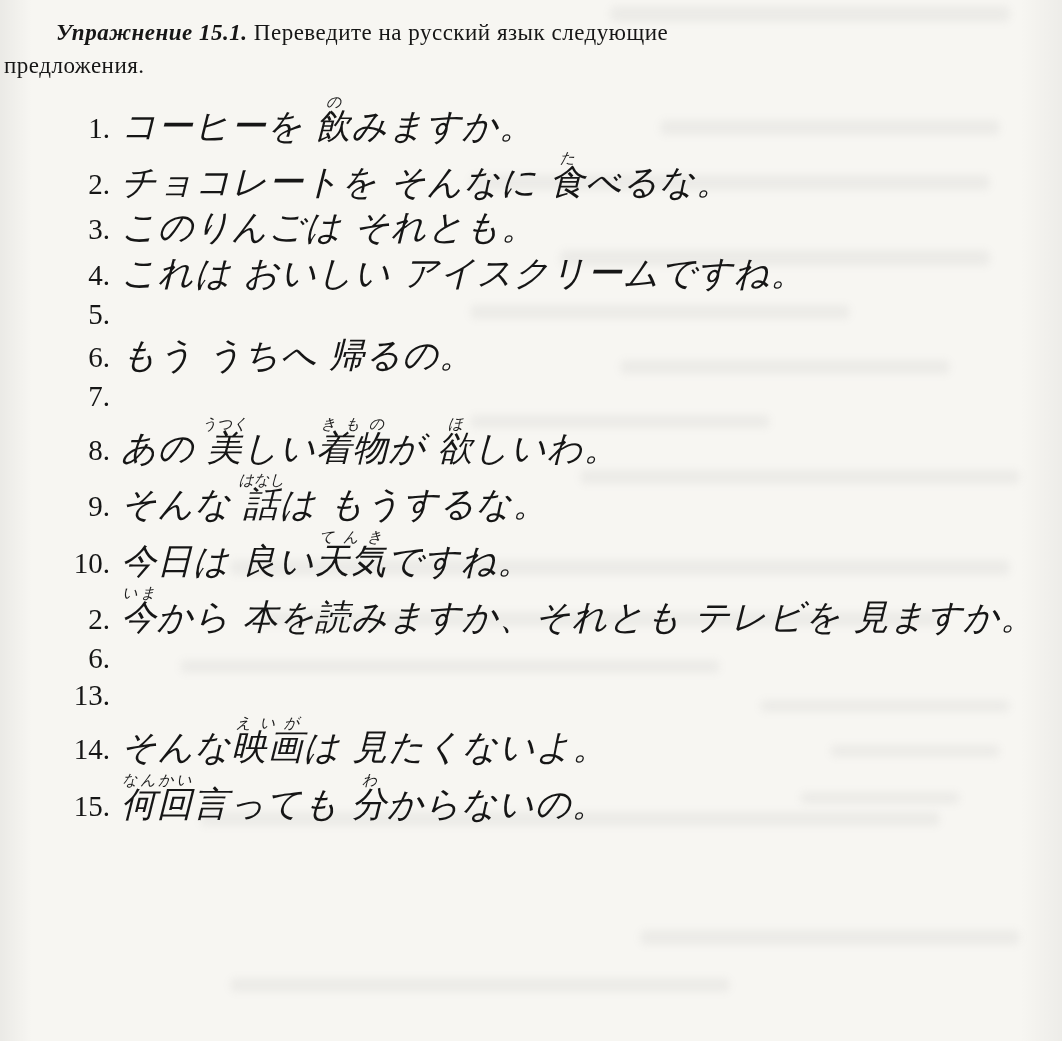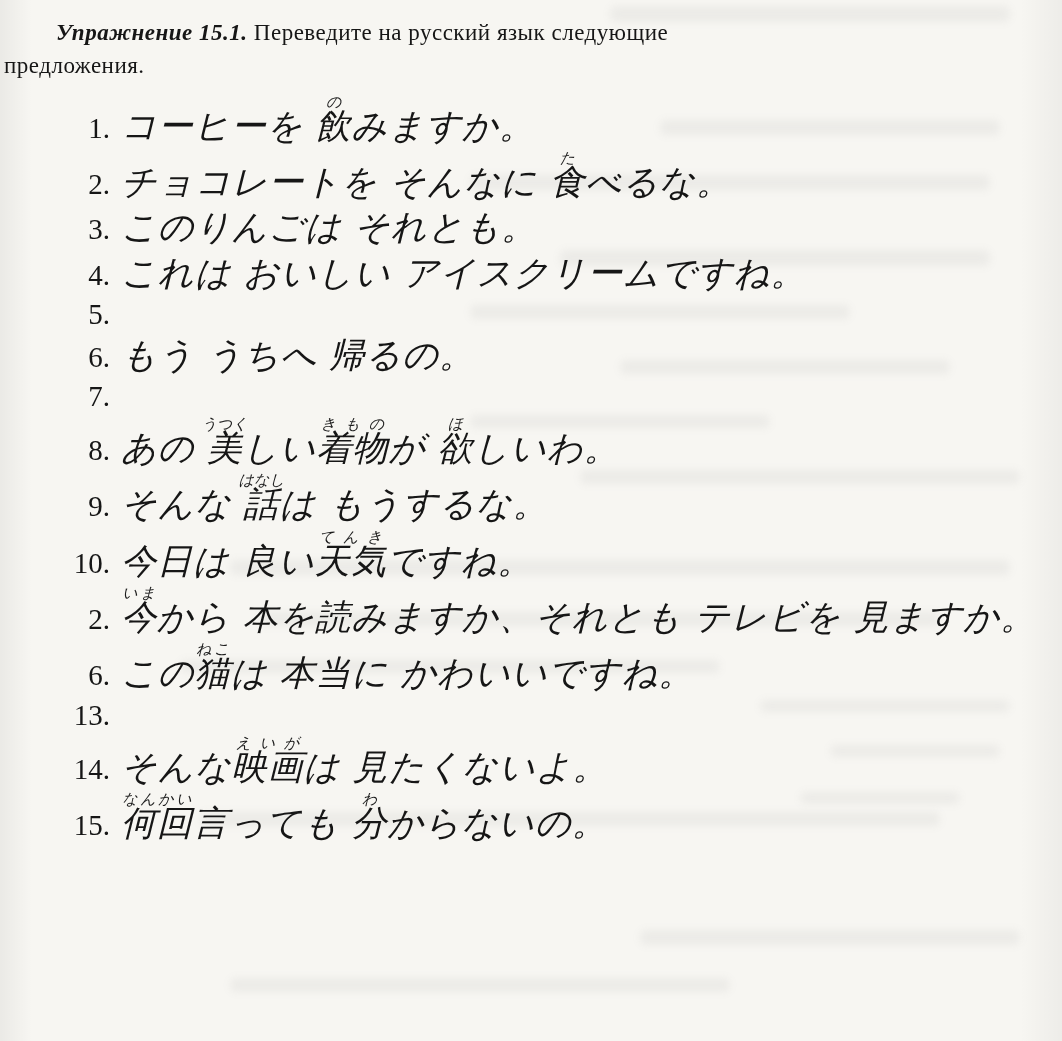--- a/index.html
+++ b/index.html
@@ -140,21 +140,20 @@
       <div class="row">
         <span class="num">10.</span>
         <span class="jp">今日は 良い<ruby>天気<rt>てんき</rt></ruby>ですね。</span>
       </div>
       <div class="row">
         <span class="num">2.</span>
         <span class="jp"><ruby>今<rt>いま</rt></ruby>から 本を読みますか、それとも テレビを 見ますか。</span>
       </div>
       <div class="row">
         <span class="num">6.</span>
-        <span class="jp">この<ruby>猫<rt>ねこ</rt></ruby>は 本当に かわいいですね。</span>
       </div>
       <div class="row">
         <span class="num">13.</span>
       </div>
       <div class="row">
         <span class="num">14.</span>
         <span class="jp">そんな<ruby>映画<rt>えいが</rt></ruby>は 見たくないよ。</span>
       </div>
       <div class="row">
         <span class="num">15.</span>

